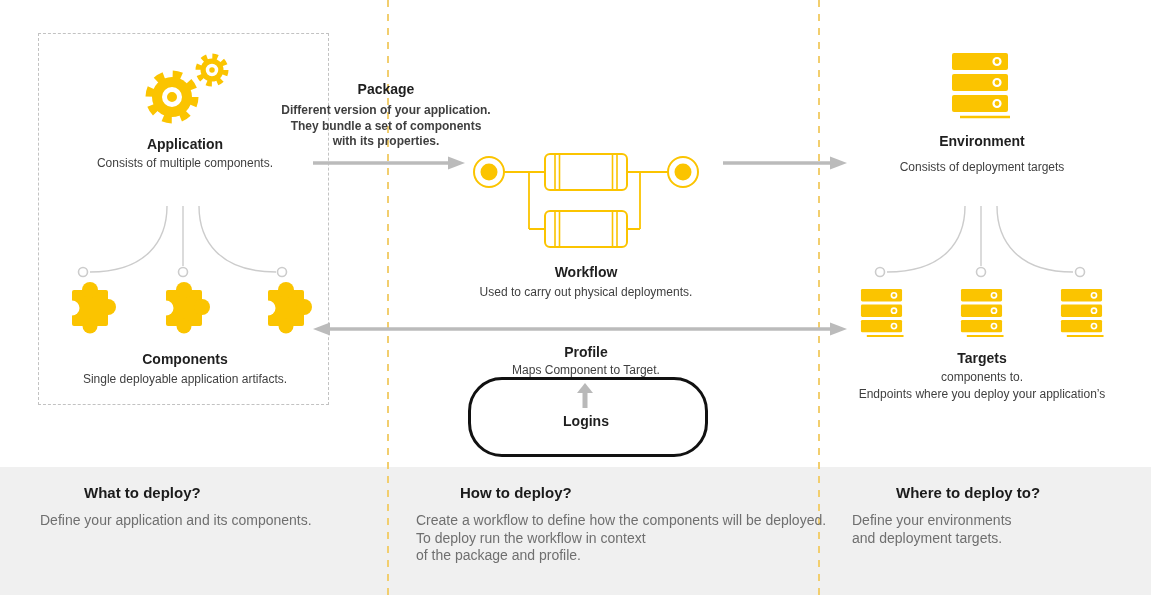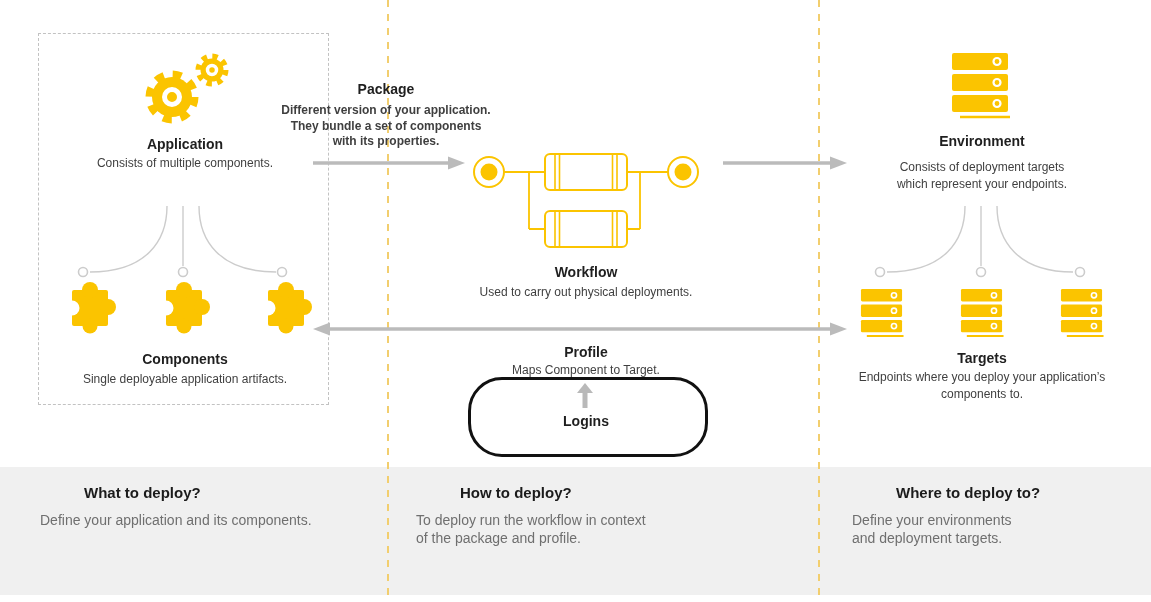--- a/index.html
+++ b/index.html
@@ -200,34 +200,34 @@
   </div>
   <div class="h col-mid" style="top:344px">Profile</div>
   <div class="b col-mid" style="top:362px">
     <div>Maps Component to Target.</div>
   </div>
   <div class="h col-mid" style="top:413px">Logins</div>
 
   <div class="h col-env" style="top:133px">Environment</div>
   <div class="b col-env" style="top:159px">
     <div>Consists of deployment targets</div>
-    <div>which represent your endpoints.</div>
   </div>
   <div class="h col-env" style="top:350px">Targets</div>
   <div class="b col-env" style="top:369px">
+    <div>components to.</div>
     <div>Endpoints where you deploy your application’s</div>
-    <div>components to.</div>
   </div>
 
   <div class="fh" style="left:40px;top:484px">What to deploy?</div>
   <div class="fb" style="left:40px;top:512px">
     <div>Define your application and its components.</div>
   </div>
   <div class="fh" style="left:416px;top:484px">How to deploy?</div>
   <div class="fb" style="left:416px;top:512px">
+    <div>Create a workflow to define how the components will be deployed.</div>
     <div>To deploy run the workflow in context</div>
     <div>of the package and profile.</div>
   </div>
   <div class="fh" style="left:852px;top:484px">Where to deploy to?</div>
   <div class="fb" style="left:852px;top:512px">
     <div>Define your environments</div>
     <div>and deployment targets.</div>
   </div>
 
 </div>

